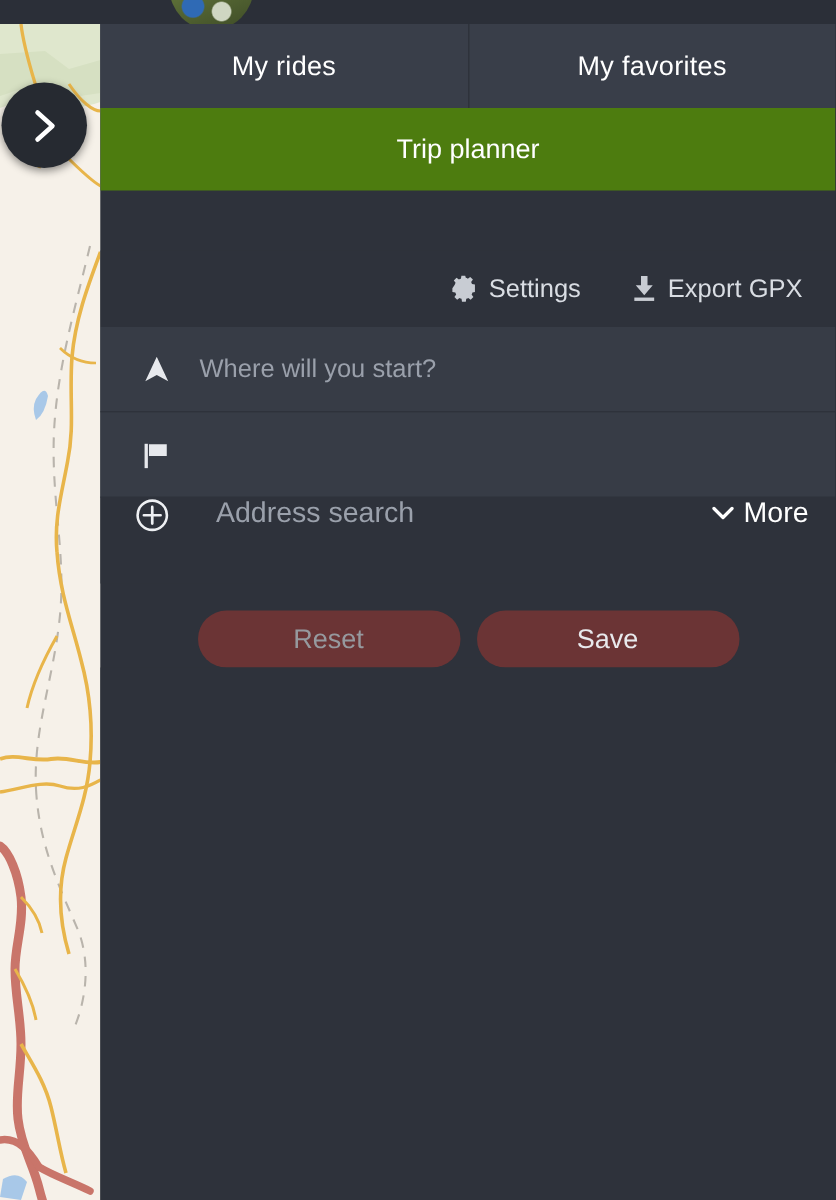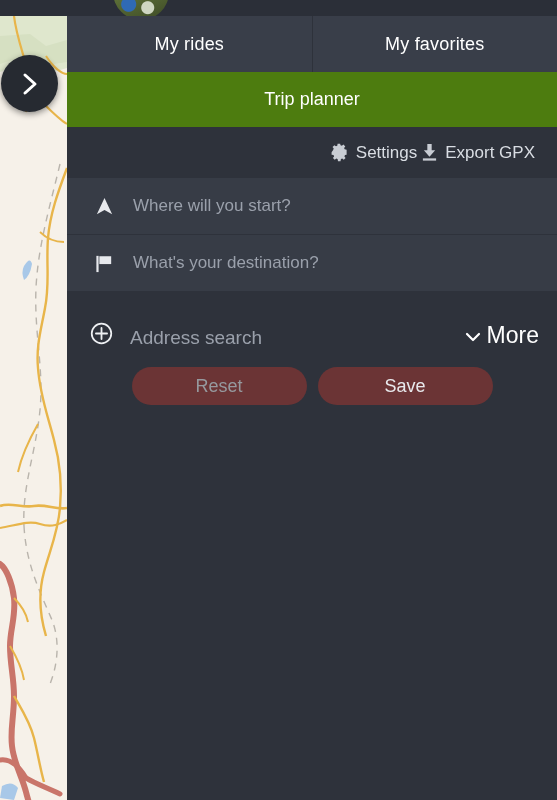--- a/index.html
+++ b/index.html
@@ -64,46 +64,46 @@
   .banner{
     height:55px; flex:0 0 auto; background:#4d7c0f;
     display:flex; align-items:center; justify-content:center;
     color:#ffffff; font-size:18px; cursor:pointer;
   }
 
   
   .toolbar{
     height:51px; flex:0 0 auto; background:#2e323b;
     display:flex; align-items:center; justify-content:flex-end;
-    padding-right:22px; gap:4px;
+    padding-right:22px; gap:34px;margin-top:40px;
   }
   .tool{
     display:flex; align-items:center; gap:7px; cursor:pointer;
     color:#d9dde3; font-size:17px;
   }
   .tool svg{ display:block; flex:0 0 auto; }
 
   
   .field{
     height:57px; flex:0 0 auto; background:#373c46;
     display:flex; align-items:center; padding-left:27px; gap:18px;
     border-bottom:1px solid #2e323b; cursor:text;
   }
   .field .ph{ color:#9aa0ab; font-size:17px; }
   .field svg{ display:block; flex:0 0 auto; }
 
   
   .addrow{
     height:57px; flex:0 0 auto; background:#2e323b;
-    display:flex; align-items:flex-end; padding:0 18px 0 23px; gap:17px;
+    display:flex; align-items:flex-start; padding:0 18px 0 23px; gap:31px;
   }
   .addrow .ph{ color:#9aa0ab; font-size:19px; cursor:text; }
   .more{
     margin-left:auto; display:flex; align-items:center; gap:6px;
-    color:#ffffff; font-size:23px; cursor:pointer;margin-top:46px;
+    color:#ffffff; font-size:19px; cursor:pointer;
   }
 
   
   .actions{
     flex:0 0 auto; display:flex; justify-content:center; gap:11px;
     padding:18px 0 0 0;
   }
   .btn{
     width:175px; height:38px; border:none; border-radius:19px;
     background:#6b3435; font-size:18px; cursor:pointer;
@@ -214,21 +214,20 @@
       <span class="ph">Where will you start?</span>
     </div>
 
     <div class="field">
       <span>
         <svg width="21" height="21" viewBox="0 0 22 22" xmlns="http://www.w3.org/2000/svg">
           <rect x="2.5" y="3" width="2.3" height="17" fill="#e7e9ed"></rect>
           <path fill="#e7e9ed" d="M5.6 3.4 L18 3.4 L18 11.6 L5.6 11.6 Z"></path>
         </svg>
       </span>
-      <span class="ph">What's your destination?</span>
     </div>
 
     <div class="addrow">
       <span>
         <svg width="23" height="23" viewBox="0 0 24 24" xmlns="http://www.w3.org/2000/svg">
           <circle cx="12" cy="12" r="10.2" fill="none" stroke="#eef0f3" stroke-width="1.8"></circle>
           <path d="M12 6.2 V17.8 M6.2 12 H17.8" stroke="#eef0f3" stroke-width="1.9" stroke-linecap="round"></path>
         </svg>
       </span>
       <span class="ph">Address search</span>

